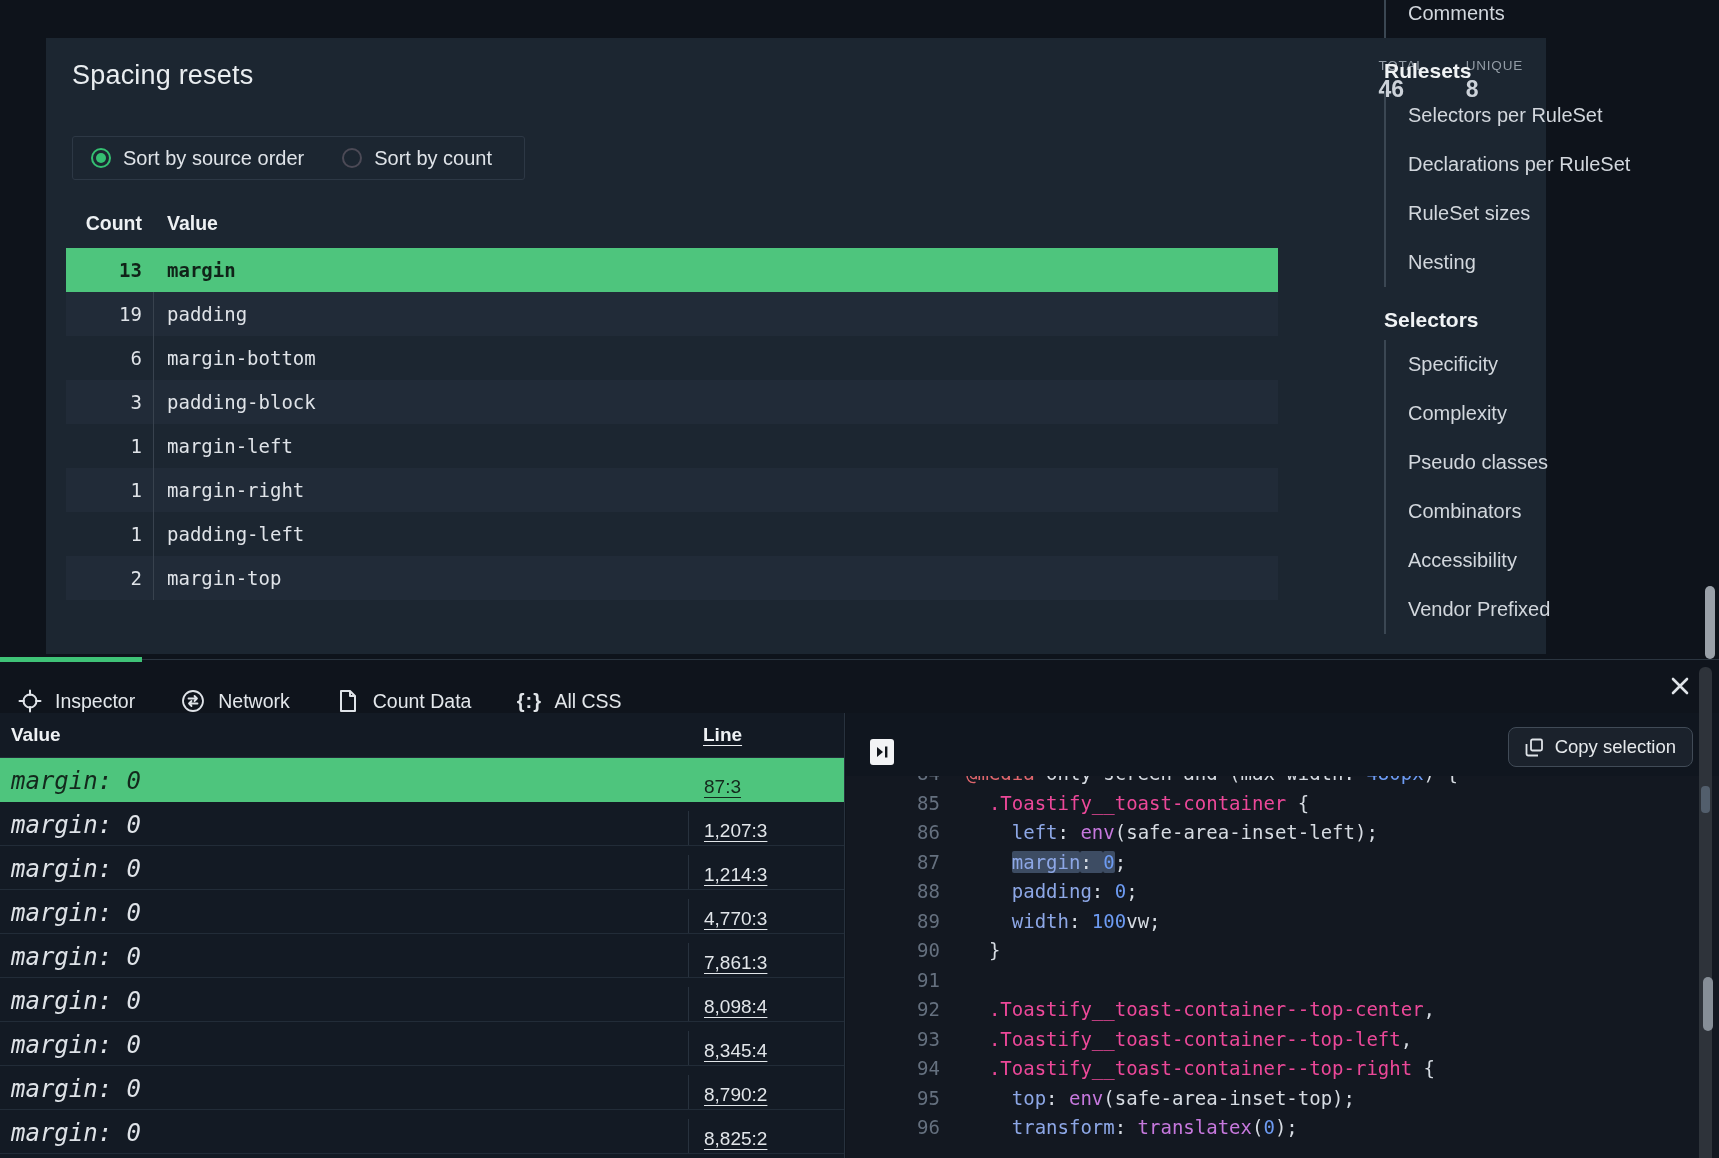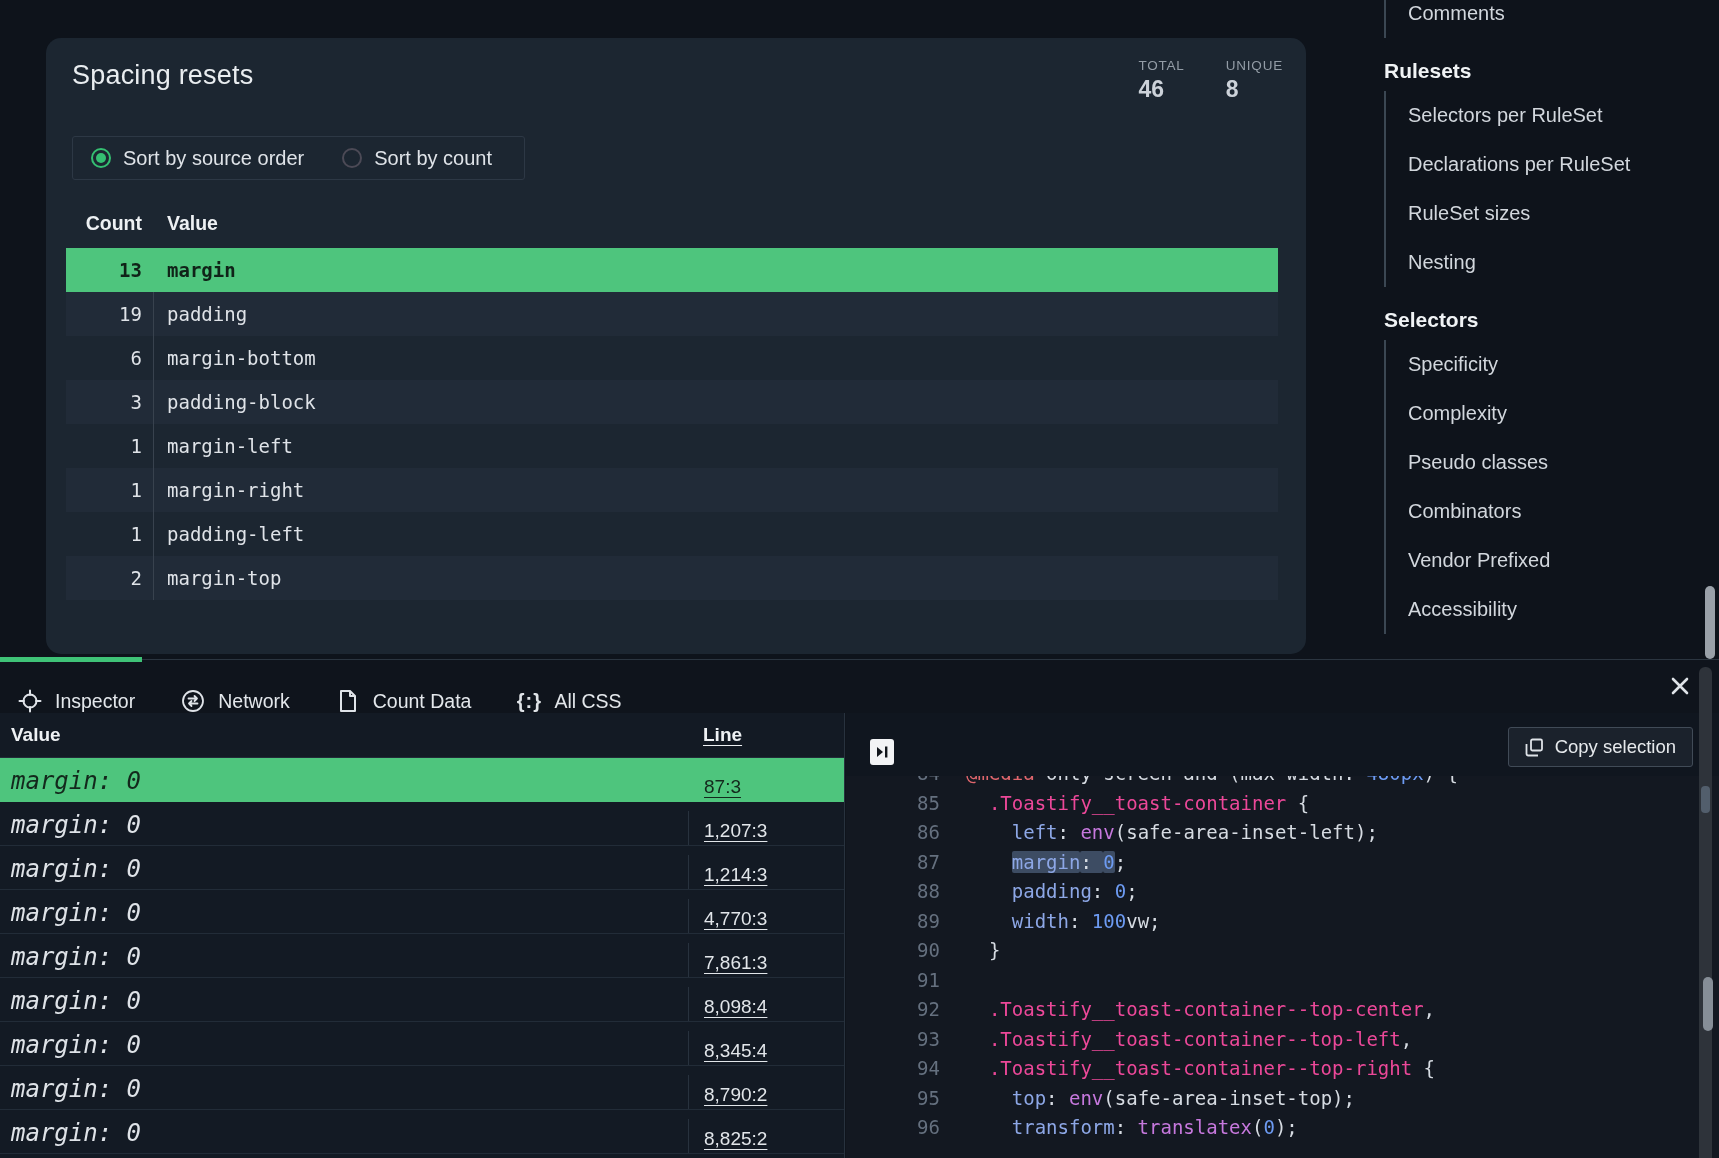--- a/index.html
+++ b/index.html
@@ -7,22 +7,22 @@
   body {
     position: relative;
     background:#0e131b;
     font-family:"Liberation Sans", sans-serif;
     color:#e4e8ec;
   }
   .mono { font-family:"DejaVu Sans Mono", monospace; }
 
   
   .card {
-    position:absolute; left:46px; top:38px; width:1260px; height:616px;
-    background:#1c2631; border-radius:15px;
+    position:absolute; left:46px; top:38px; width:1500px; height:616px;
+    background:#1c2631; border-radius:0;
   }
   .card-title { position:absolute; left:26px; top:22px; font-size:27px; font-weight:500; color:#e9edf0; letter-spacing:.2px; }
   .stats { position:absolute; right:23px; top:20px; display:flex; gap:41px; }
   .stat .stat-label { font-size:13.5px; letter-spacing:.8px; color:#939ca6; }
   .stat .stat-value { font-size:23px; font-weight:bold; color:#ccd2d9; margin-top:3px; }
 
   .sort-box {
     position:absolute; left:26px; top:98px; height:44px;
     display:inline-flex; align-items:center; padding:0 32px 0 18px;
     border:1px solid #2d3845; border-radius:3px;justify-content:flex-end;
@@ -83,21 +83,21 @@
   .irow.hl .icell { border-left-color:transparent; }
   .irow.hl .iline { color:#13281c; }
   .irow.stub { height:5px; border-bottom:none; }
 
   
   .code-pane { position:absolute; left:846px; top:53px; right:0; bottom:0; background:#131821; }
   .code-toolbar { position:relative; height:63px; background:#10161f; }
   .toggle-btn { position:absolute; left:24px; top:26px; width:24px; height:26px; background:#f2f3f5; border-radius:3px;
                 display:flex; align-items:center; justify-content:center; }
   .copy-btn { position:absolute; right:26px; top:14px; height:40px; padding:0 16px; display:flex; align-items:center; gap:11px;
-              border:1px solid #414b57; border-radius:3px; background:#1b222c; font-size:18.5px; color:#e6e9ec; }
+              border:1px solid #414b57; border-radius:8px; background:#1b222c; font-size:18.5px; color:#e6e9ec; }
   .code-scroll { position:absolute; left:0; top:63px; right:20px; bottom:0; overflow:hidden; }
   .code-inner { margin-top:-17px; }
   .cline { display:flex; height:29.5px; line-height:29.5px; font-family:"DejaVu Sans Mono", monospace; font-size:19px; white-space:pre; }
   .cline .lno { width:120px; padding-right:26px; text-align:right; color:#65707f; flex:none; }
   .tk-fg  { color:#d6dbe2; }
   .tk-red { color:#e0666d; }
   .tk-num { color:#6d9bf3; }
   .tk-pur { color:#c678dd; }
   .tk-sel { color:#ec4899; }
   .tk-prop{ color:#8da7e6; }
@@ -184,22 +184,22 @@
       <div class="side-item">Declarations per RuleSet</div>
       <div class="side-item">RuleSet sizes</div>
       <div class="side-item">Nesting</div>
     </div>
     <div class="side-heading">Selectors</div>
     <div class="side-group">
       <div class="side-item">Specificity</div>
       <div class="side-item">Complexity</div>
       <div class="side-item">Pseudo classes</div>
       <div class="side-item">Combinators</div>
+      <div class="side-item">Accessibility</div>
       <div class="side-item">Vendor Prefixed</div>
-      <div class="side-item">Accessibility</div>
     </div>
   </aside>
 
 <div class="sb-thumb-side"></div>
 
 <div class="bottom-panel">
   <div class="active-indicator"></div>
 
   <div class="tabbar" id="tabbar">
     <div class="tab active">

